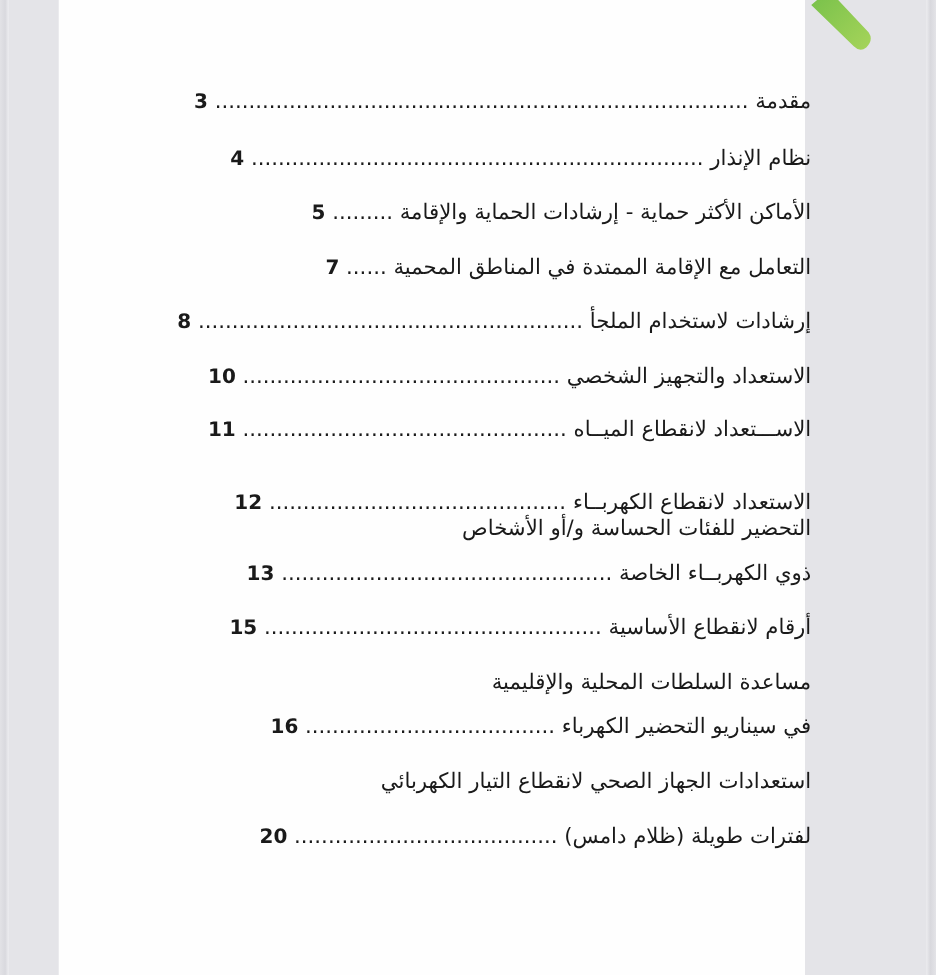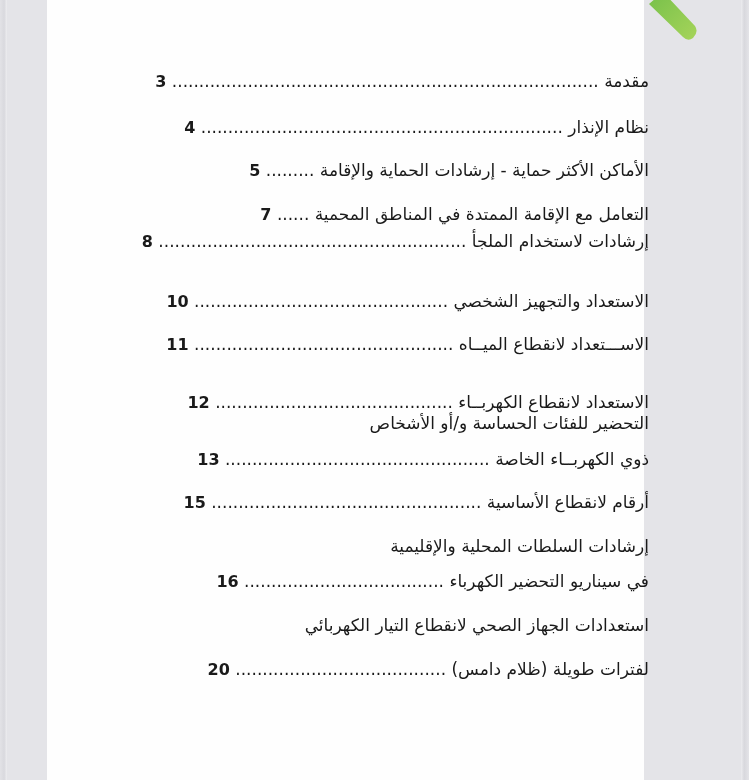--- a/index.html
+++ b/index.html
@@ -100,21 +100,21 @@
       <span class="dots">.........</span>
       <span class="pnum">5</span>
     </div>
 
     <div class="line" style="top:203px">
       <span>التعامل مع الإقامة الممتدة في المناطق المحمية</span>
       <span class="dots"> ......</span>
       <span class="pnum">7</span>
     </div>
 
-    <div class="line" style="top:230px">
+    <div class="line" style="top:246px">
       <span>إرشادات لاستخدام الملجأ</span>
       <span class="dots"> .........................................................</span>
       <span class="pnum">8</span>
     </div>
 
     <div class="line" style="top:290px">
       <span>الاستعداد والتجهيز الشخصي</span>
       <span class="dots">  ...............................................</span>
       <span class="pnum">10</span>
     </div>
@@ -137,21 +137,21 @@
       <span class="dots">.................................................</span>
       <span class="pnum">13</span>
     </div>
 
     <div class="line" style="top:491px">
       <span>أرقام لانقطاع الأساسية</span>
       <span class="dots"> ..................................................</span>
       <span class="pnum">15</span>
     </div>
 
-    <div class="line" style="top:535px">إرشادات السلطات المحلية والإقليمية</div>
+    <div class="line" style="top:535px">مساعدة السلطات المحلية والإقليمية</div>
     <div class="line" style="top:570px">
       <span>في سيناريو التحضير الكهرباء</span>
       <span class="dots"> .....................................</span>
       <span class="pnum">16</span>
     </div>
 
     <div class="line" style="top:614px">استعدادات الجهاز الصحي لانقطاع التيار الكهربائي</div>
     <div class="line" style="top:658px">
       <span>لفترات طويلة (ظلام دامس)</span>
       <span class="dots"> .......................................</span>

